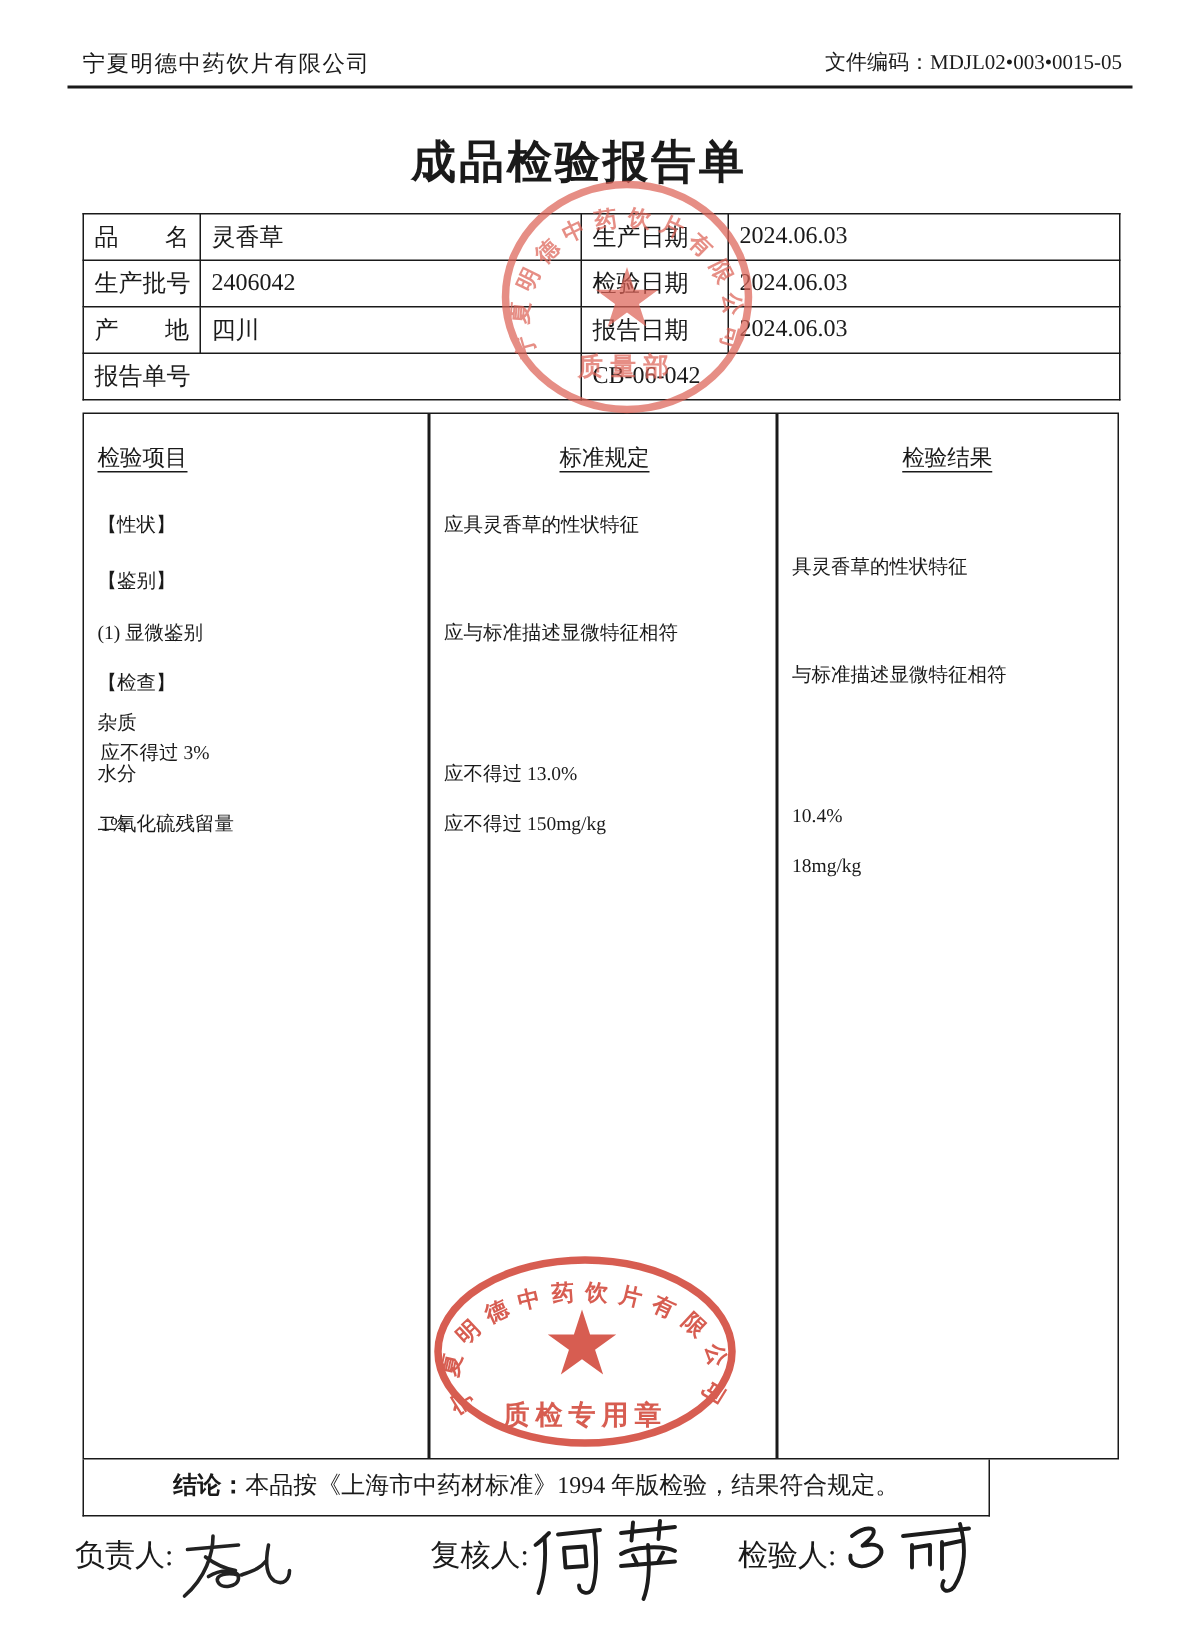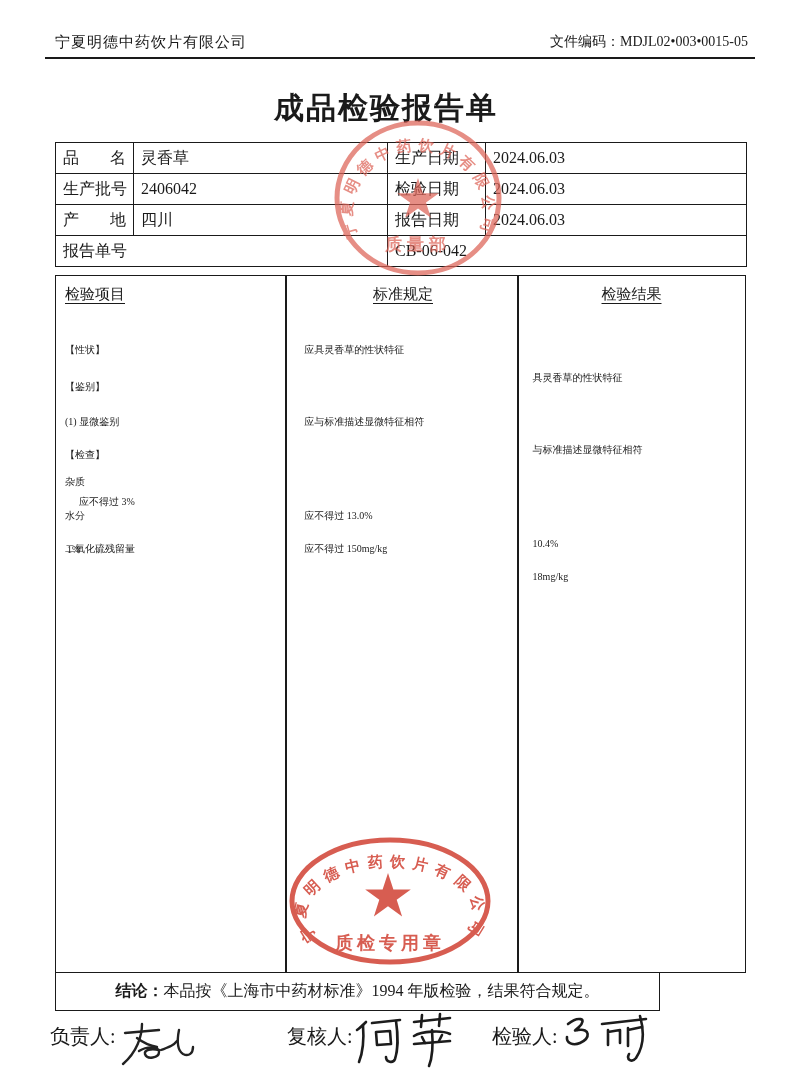--- a/index.html
+++ b/index.html
@@ -17,27 +17,27 @@
   .title{left:0;top:88px;width:772px;text-align:center;font-size:30px;font-weight:bold;letter-spacing:2px;}
   
   table.info{position:absolute;left:55px;top:142px;width:691px;border-collapse:collapse;table-layout:fixed;}
   table.info td{border:1.6px solid #1a1a1a;height:30px;padding:0 7px;font-size:16px;overflow:hidden;white-space:nowrap;}
   td.jlabel{text-align:justify;text-align-last:justify;}
   
   .items-area{left:55px;top:275px;width:691px;height:698px;border:1.8px solid #1a1a1a;box-sizing:border-box;}
   .vline{position:absolute;top:0;bottom:0;width:1.6px;background:#1a1a1a;}
   .vline.v1{left:229px;}
   .vline.v2{left:461px;}
-  .ihead{position:absolute;top:9px;font-size:15px;text-decoration:underline;text-underline-offset:4px;}
+  .ihead{position:absolute;top:20px;font-size:15px;text-decoration:underline;text-underline-offset:4px;}
   .ihead.h1{left:9px;}
   .ihead.h2{left:231px;width:232px;text-align:center;}
   .ihead.h3{left:463px;width:225px;text-align:center;}
-  .irow{position:absolute;left:0;width:100%;display:flex;font-size:10px;line-height:20px;}
+  .irow{position:absolute;left:0;width:100%;display:flex;font-size:13px;line-height:20px;}
   .irow .c1{width:229px;box-sizing:border-box;padding-left:9px;}
-  .irow .c2{width:232px;box-sizing:border-box;padding-left:11px;margin-left:12px;}
+  .irow .c2{width:232px;box-sizing:border-box;padding-left:11px;}
   .irow .c3{width:227px;box-sizing:border-box;padding-left:11px;margin-top:28px;}
   .r1{top:64px;} .r2{top:101px;} .r3{top:136px;} .r4{top:169px;}
   .r5{top:196px;flex-direction:column;} .r6{top:230px;} .r7{top:263px;}
   
   .conclusion{left:55px;top:973px;width:605px;height:38px;box-sizing:border-box;
     border:1.8px solid #1a1a1a;border-top:none;text-align:center;line-height:36px;font-size:16px;}
   .conclusion .b{font-weight:bold;}
   
   .stamp{pointer-events:none;z-index:5;}
   .stamp-top{left:318px;top:98px;opacity:.72;}

